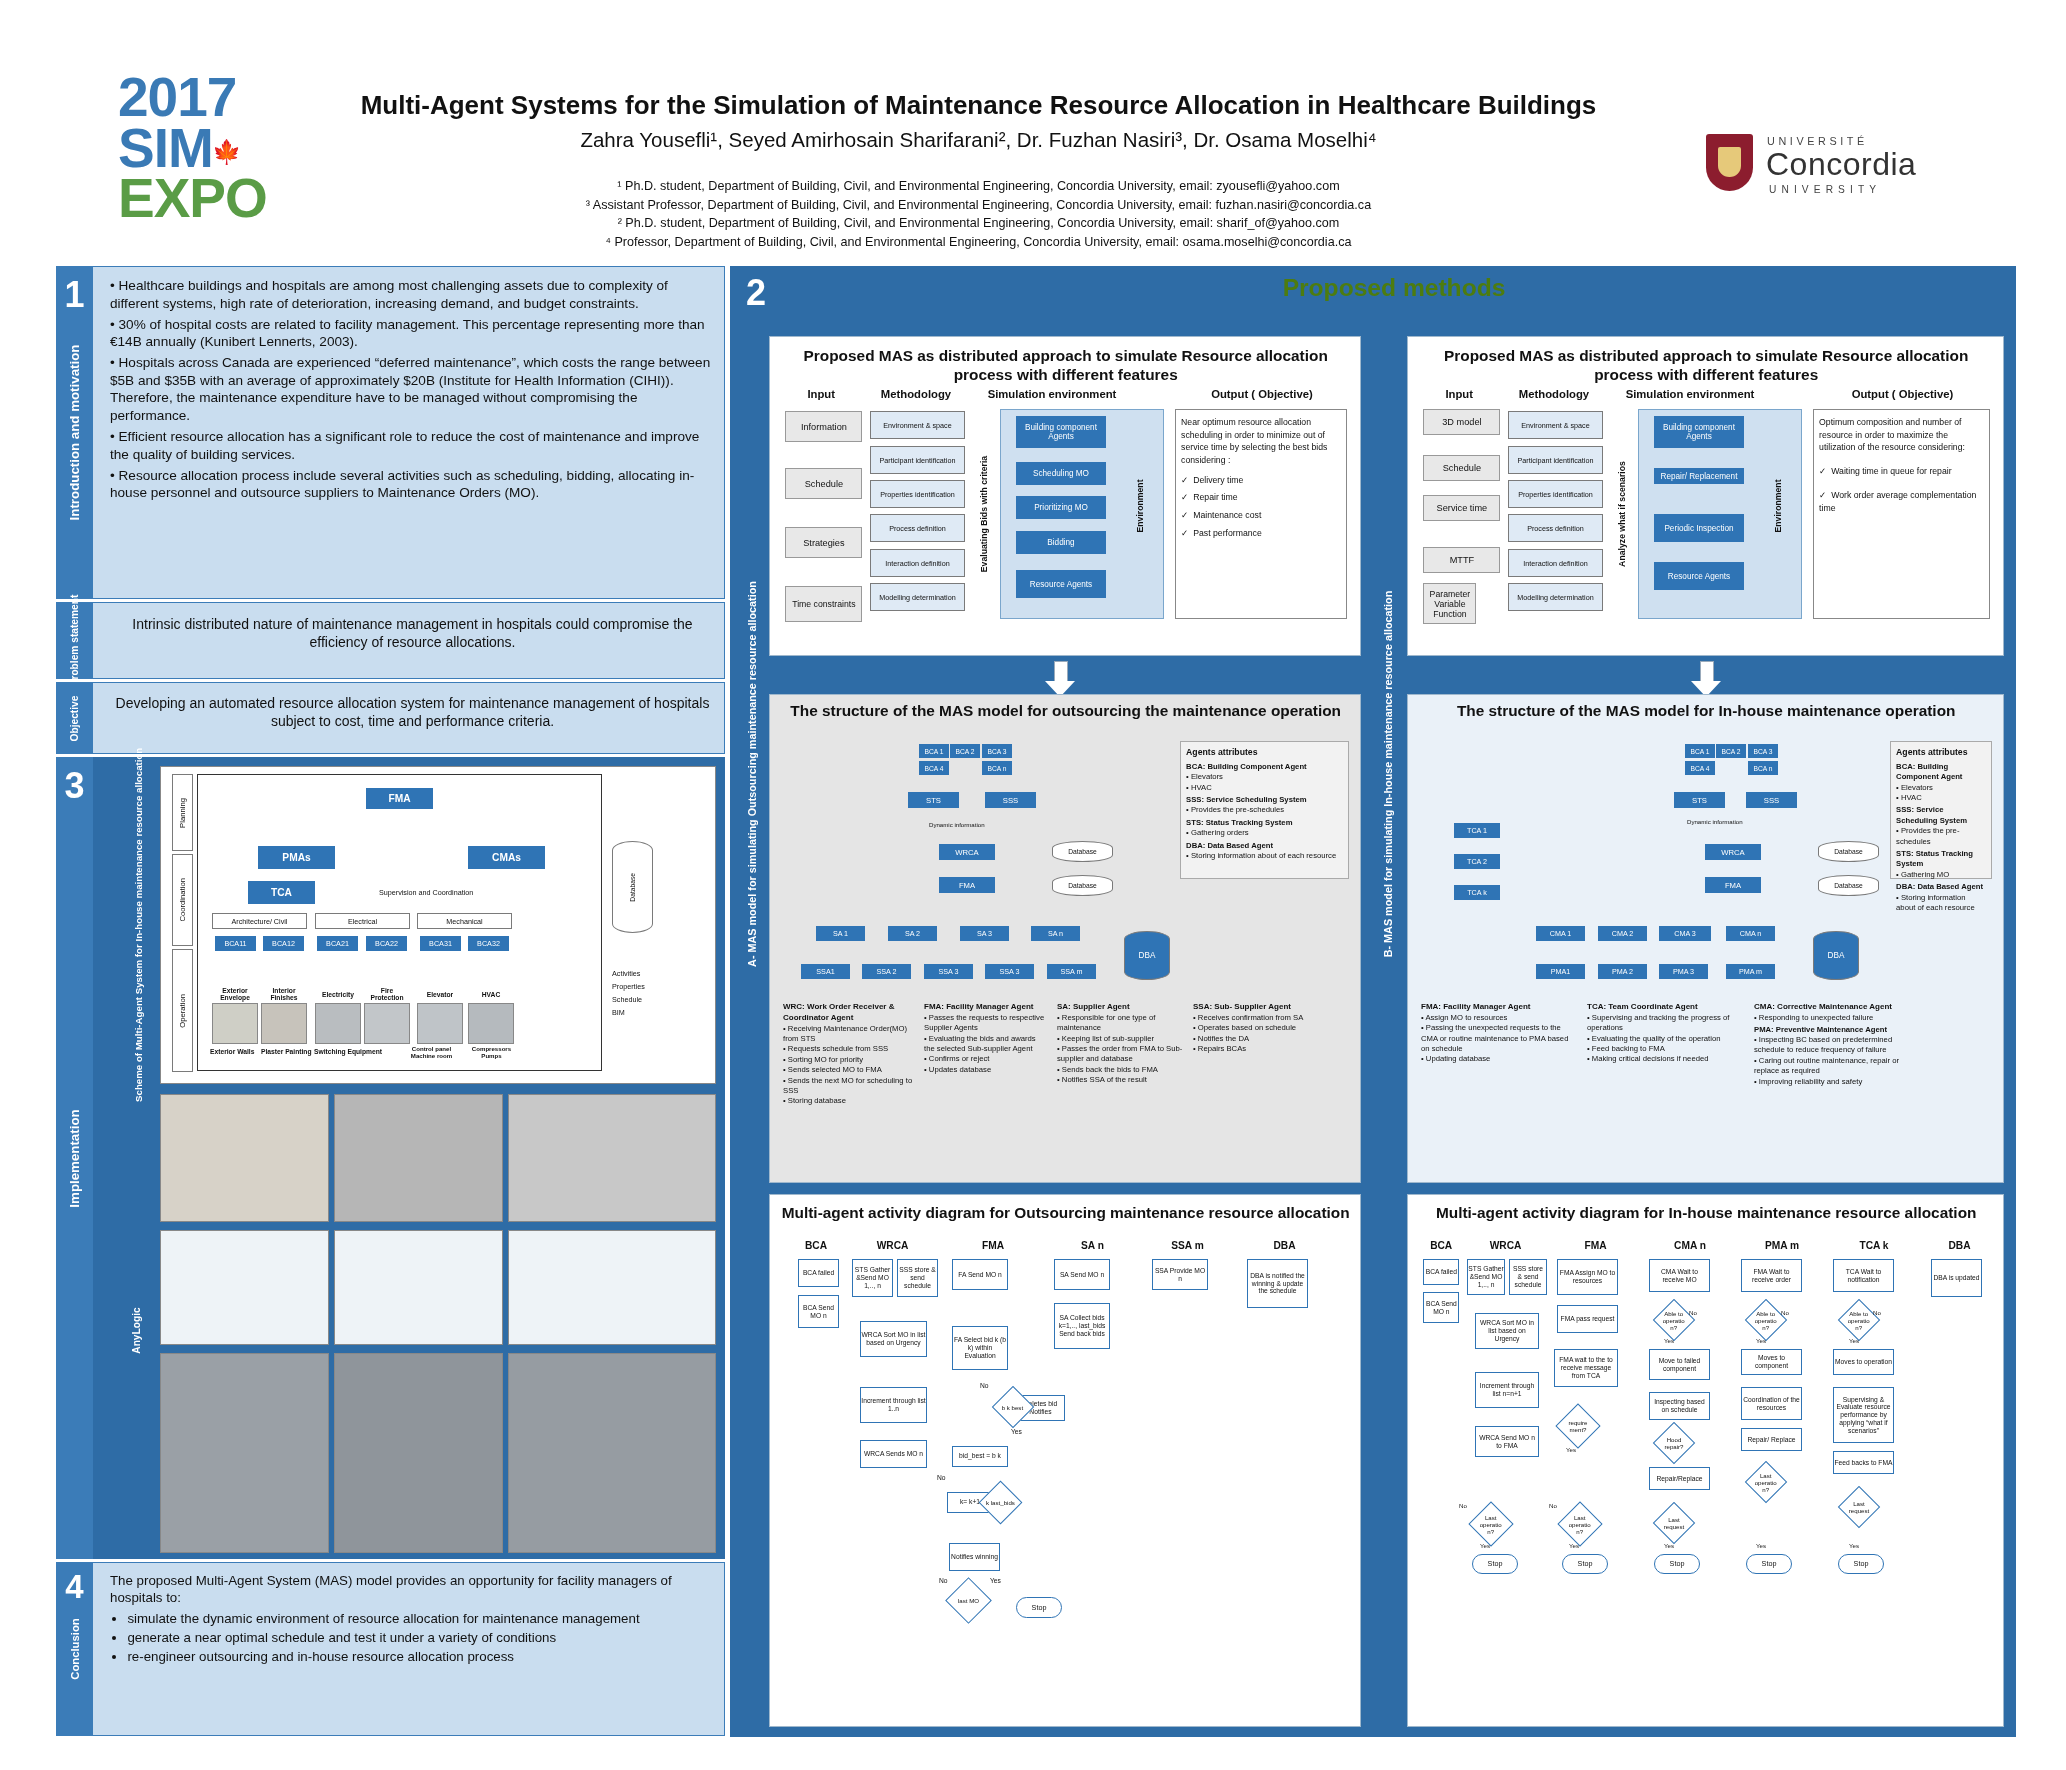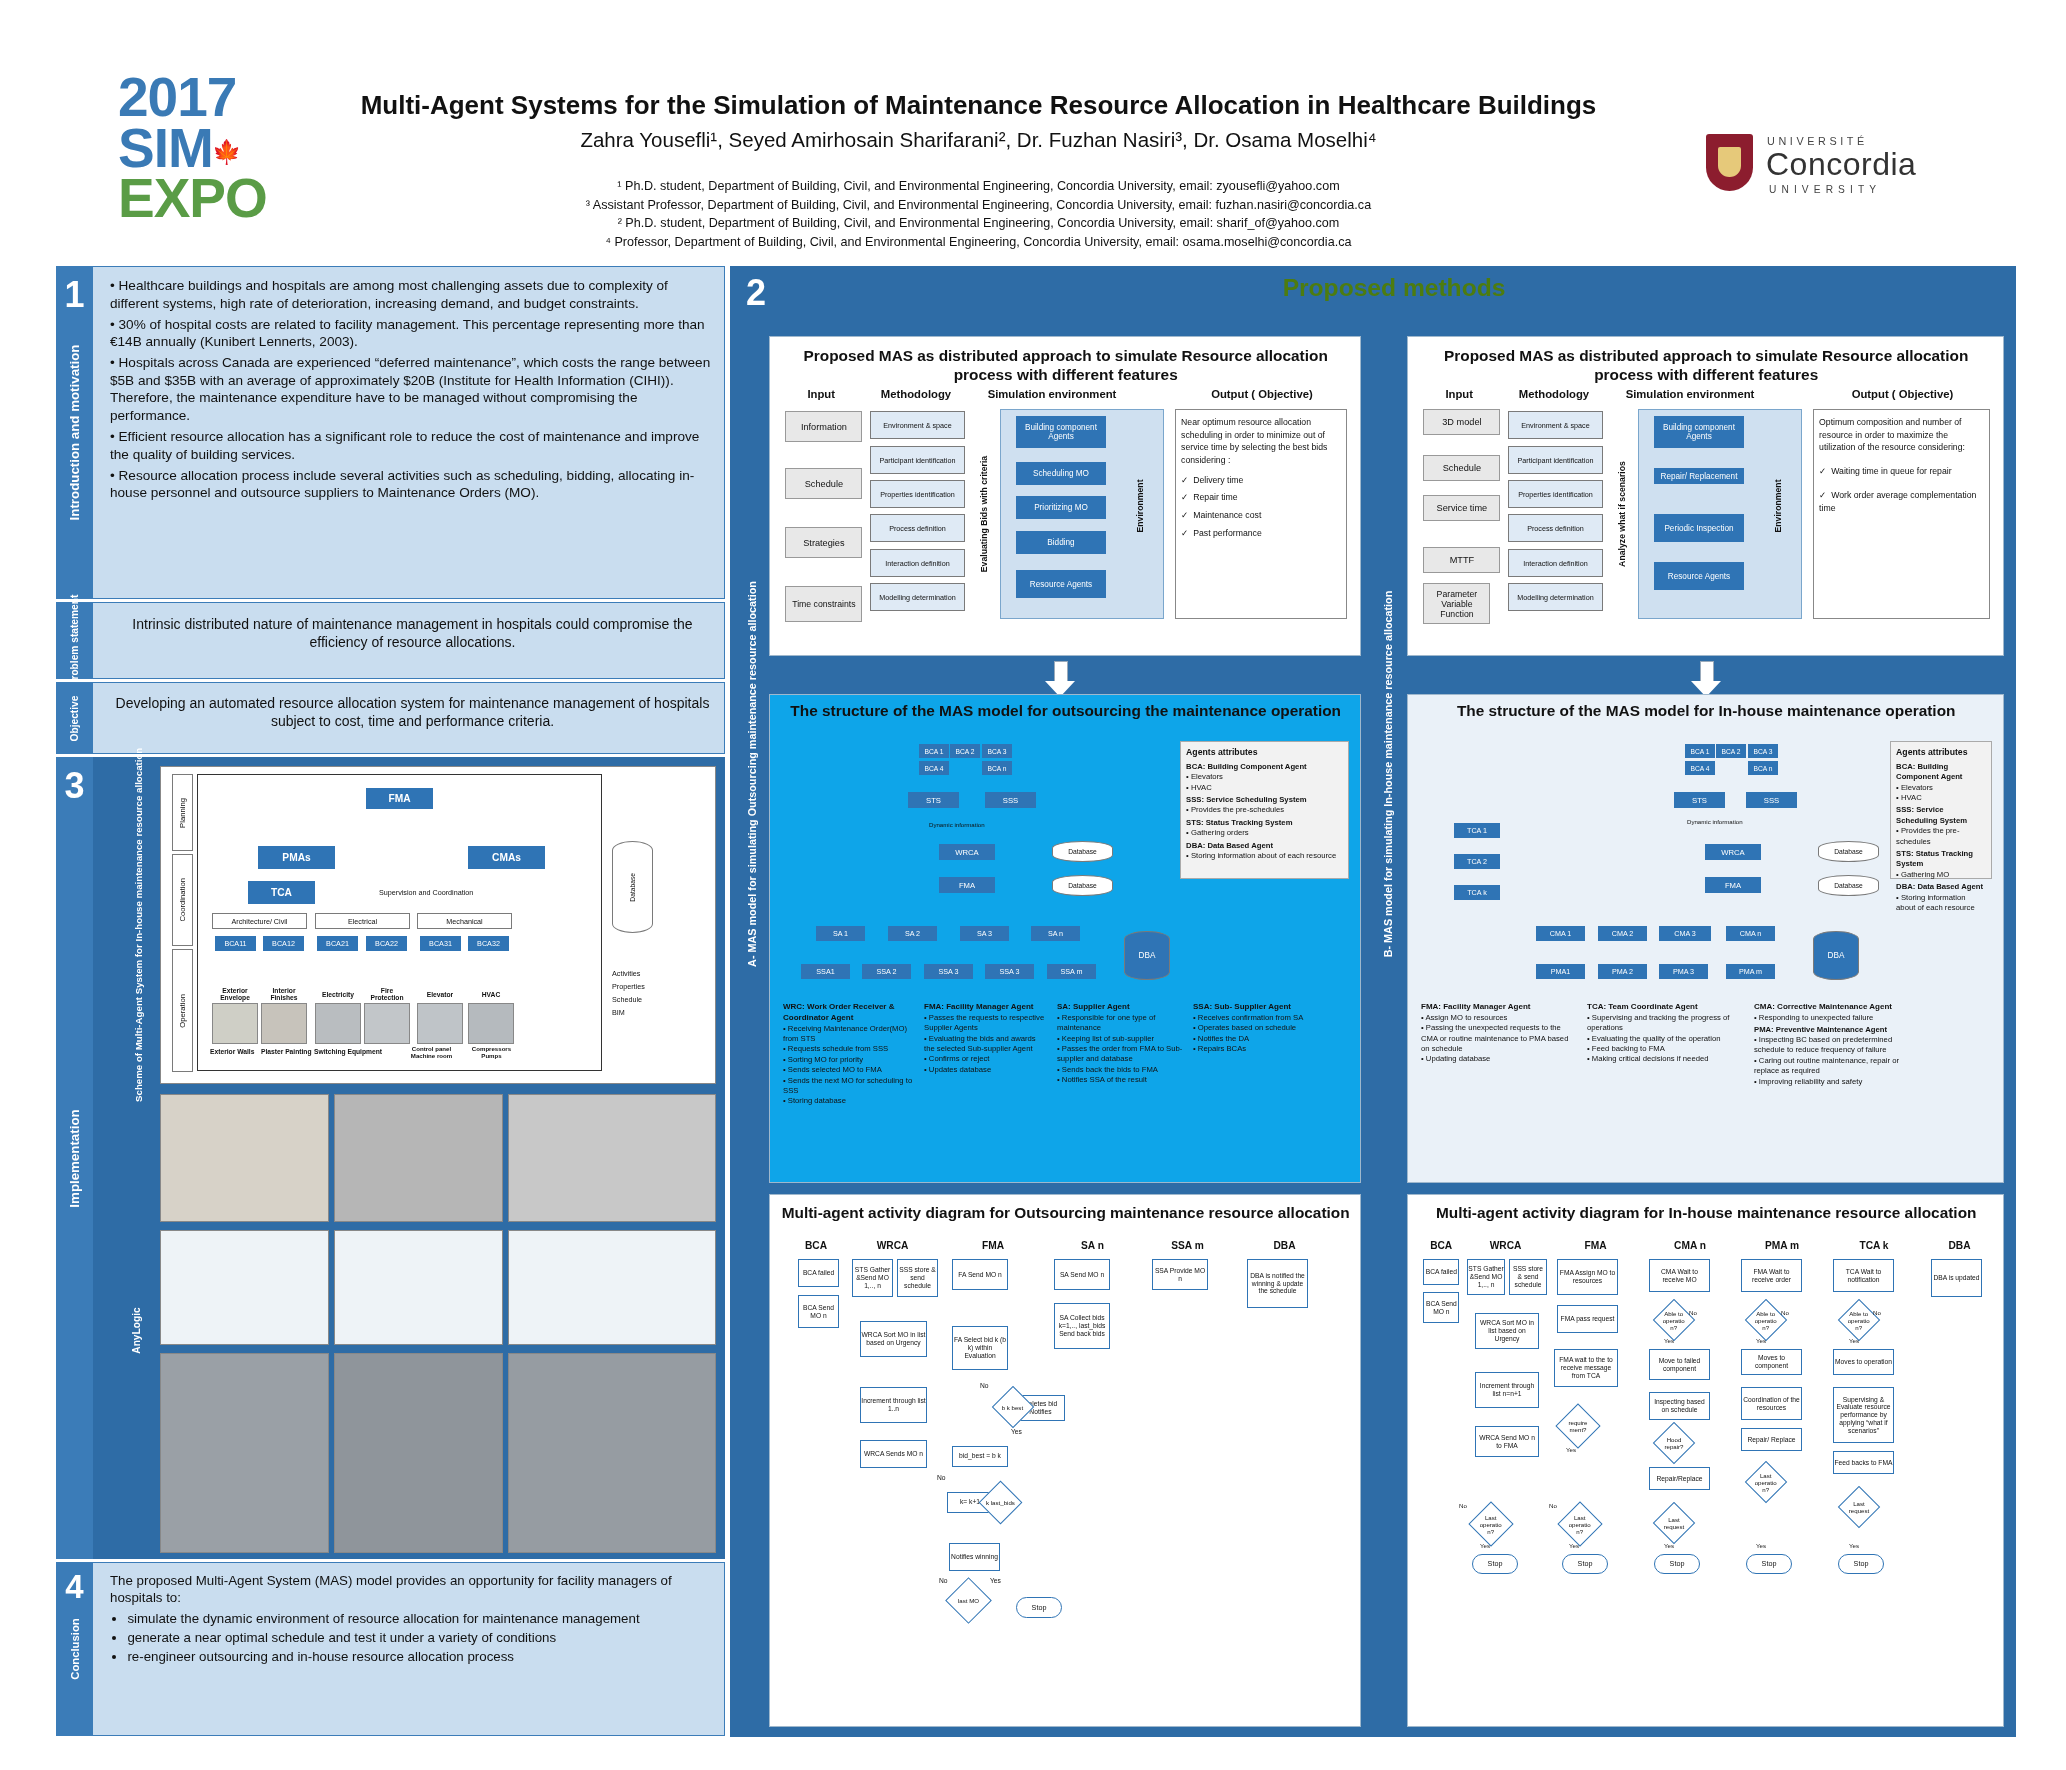--- a/index.html
+++ b/index.html
@@ -323,21 +323,21 @@
     <div class="subtitle" style="position:absolute;left:10.2px;top:9.2px;width:576px;">Proposed MAS as distributed approach to simulate Resource allocation process with different features</div>
     <div class="colhead" style="position:absolute;left:10.2px;top:51px;width:82px;">Input</div>
     <div class="colhead" style="position:absolute;left:92px;top:51px;width:108px;">Methodology</div>
     <div class="colhead" style="position:absolute;left:205px;top:51px;width:154px;">Simulation environment</div>
     <div class="colhead" style="position:absolute;left:410px;top:51px;width:169px;">Output ( Objective)</div>
 
     <div class="gb" style="left:15.4px;top:72px;width:77px;height:26px;">3D model</div>
     <div class="gb" style="left:15.4px;top:118px;width:77px;height:26px;">Schedule</div>
     <div class="gb" style="left:15.4px;top:158px;width:77px;height:26px;">Service time</div>
     <div class="gb" style="left:15.4px;top:210px;width:77px;height:26px;">MTTF</div>
-    <div class="gb" style="left:15.4px;top:246px;width:67px;height:41px;font-size:8.7px;">Parameter Variable Function</div>
+    <div class="gb" style="left:15.4px;top:246px;width:53px;height:41px;font-size:8.7px;">Parameter Variable Function</div>
 
     <div class="ob" style="left:100px;top:74px;width:95px;height:28px;background:#dfeaf5;">Environment &amp; space</div>
     <div class="ob" style="left:100px;top:109px;width:95px;height:28px;background:#dfeaf5;">Participant identification</div>
     <div class="ob" style="left:100px;top:143px;width:95px;height:28px;background:#dfeaf5;">Properties identification</div>
     <div class="ob" style="left:100px;top:177px;width:95px;height:28px;background:#dfeaf5;">Process definition</div>
     <div class="ob" style="left:100px;top:212px;width:95px;height:28px;background:#dfeaf5;">Interaction definition</div>
     <div class="ob" style="left:100px;top:246px;width:95px;height:28px;background:#dfeaf5;">Modelling determination</div>
 
     <div class="vlabel" style="left:204px;top:74px;width:20.5px;height:205px;">
         <span>Analyze what if scenarios</span>
@@ -354,21 +354,21 @@
     <div class="outbox" style="left:405px;top:72px;width:177px;height:210px;">
       <div>Optimum composition and number of resource in order to maximize the utilization of the resource considering:</div>
       <div style="margin-top:11.3px">
         <div>✓&nbsp; <span>Waiting time in queue for repair</span></div>
         <div style="margin-top:11.3px">✓&nbsp; <span>Work order average complementation time</span></div>
       </div>
     </div>
   </div>
   <div class="bigarrow" style="left:1691px;top:661px;"></div>
 
-  <div class="subcard" style="left:769px;top:694px;width:592px;height:489px;background:#0ea5e9;">
+  <div class="subcard" style="left:769px;top:694px;width:592px;height:489px;background:#e5e5e5;">
     <div class="subtitle" style="position:absolute;left:10.2px;top:6.1px;width:571px;">The structure of the MAS model for outsourcing the maintenance operation</div>
 
     <div class="bb" style="left:149px;top:49px;width:30px;height:14.3px;font-size:6.7px;">BCA 1</div>
     <div class="bb" style="left:180px;top:49px;width:30px;height:14.3px;font-size:6.7px;">BCA 2</div>
     <div class="bb" style="left:212px;top:49px;width:30px;height:14.3px;font-size:6.7px;">BCA 3</div>
     <div class="bb" style="left:149px;top:66px;width:30px;height:14.3px;font-size:6.7px;">BCA 4</div>
     <div class="bb" style="left:212px;top:66px;width:30px;height:14.3px;font-size:6.7px;">BCA n</div>
 
     <div class="bb" style="left:138px;top:97px;width:51px;height:16.4px;font-size:7.7px;">STS</div>
     <div class="bb" style="left:215px;top:97px;width:51px;height:16.4px;font-size:7.7px;">SSS</div>

